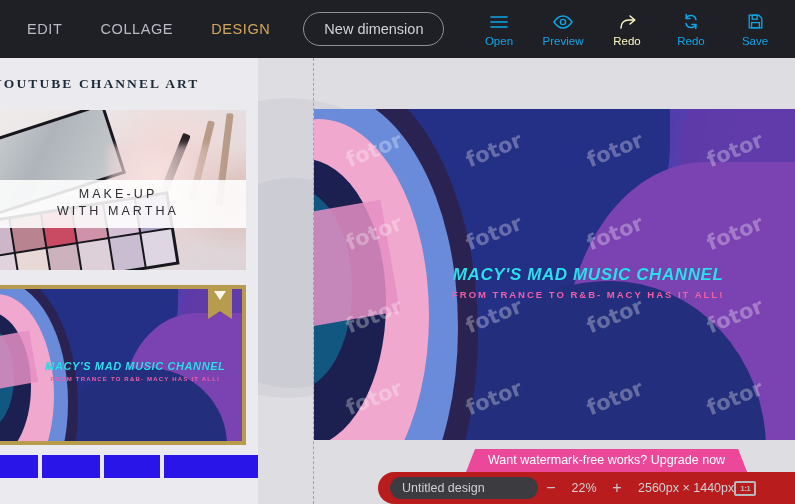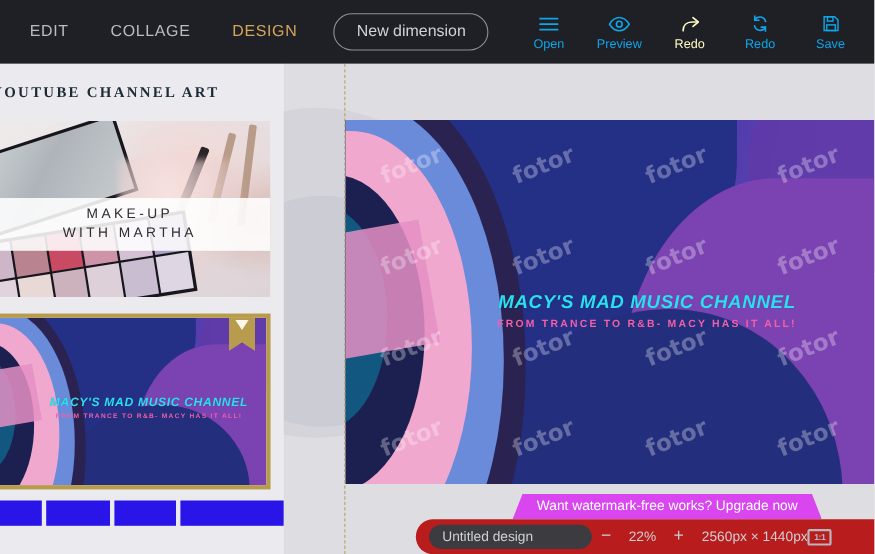--- a/index.html
+++ b/index.html
@@ -222,21 +222,21 @@
     border-radius: 50%; background: rgba(190,190,200,.30);
   }
   .canvas-ghost2 {
     position: absolute; left: -70px; top: 120px; width: 210px; height: 210px;
     border-radius: 50%; background: rgba(178,182,196,.28);
   }
 
   
   .upgrade {
     position: absolute; left: 466px; top: 449px; height: 23px;
-    background: #d946ef; color: #fff;
+    background: #ec4899; color: #fff;
     font-size: 12.5px; line-height: 23px; padding: 0 22px;
     clip-path: polygon(9px 0, calc(100% - 9px) 0, 100% 100%, 0 100%);
     z-index: 9; white-space: nowrap; cursor: pointer;
   }
   .bottombar {
     position: absolute; left: 378px; top: 472px; width: 417px; height: 32px;
     background: #b91c1c; border-radius: 16px 0 0 16px;
     display: flex; align-items: center; z-index: 10;
   }
   .docname {

